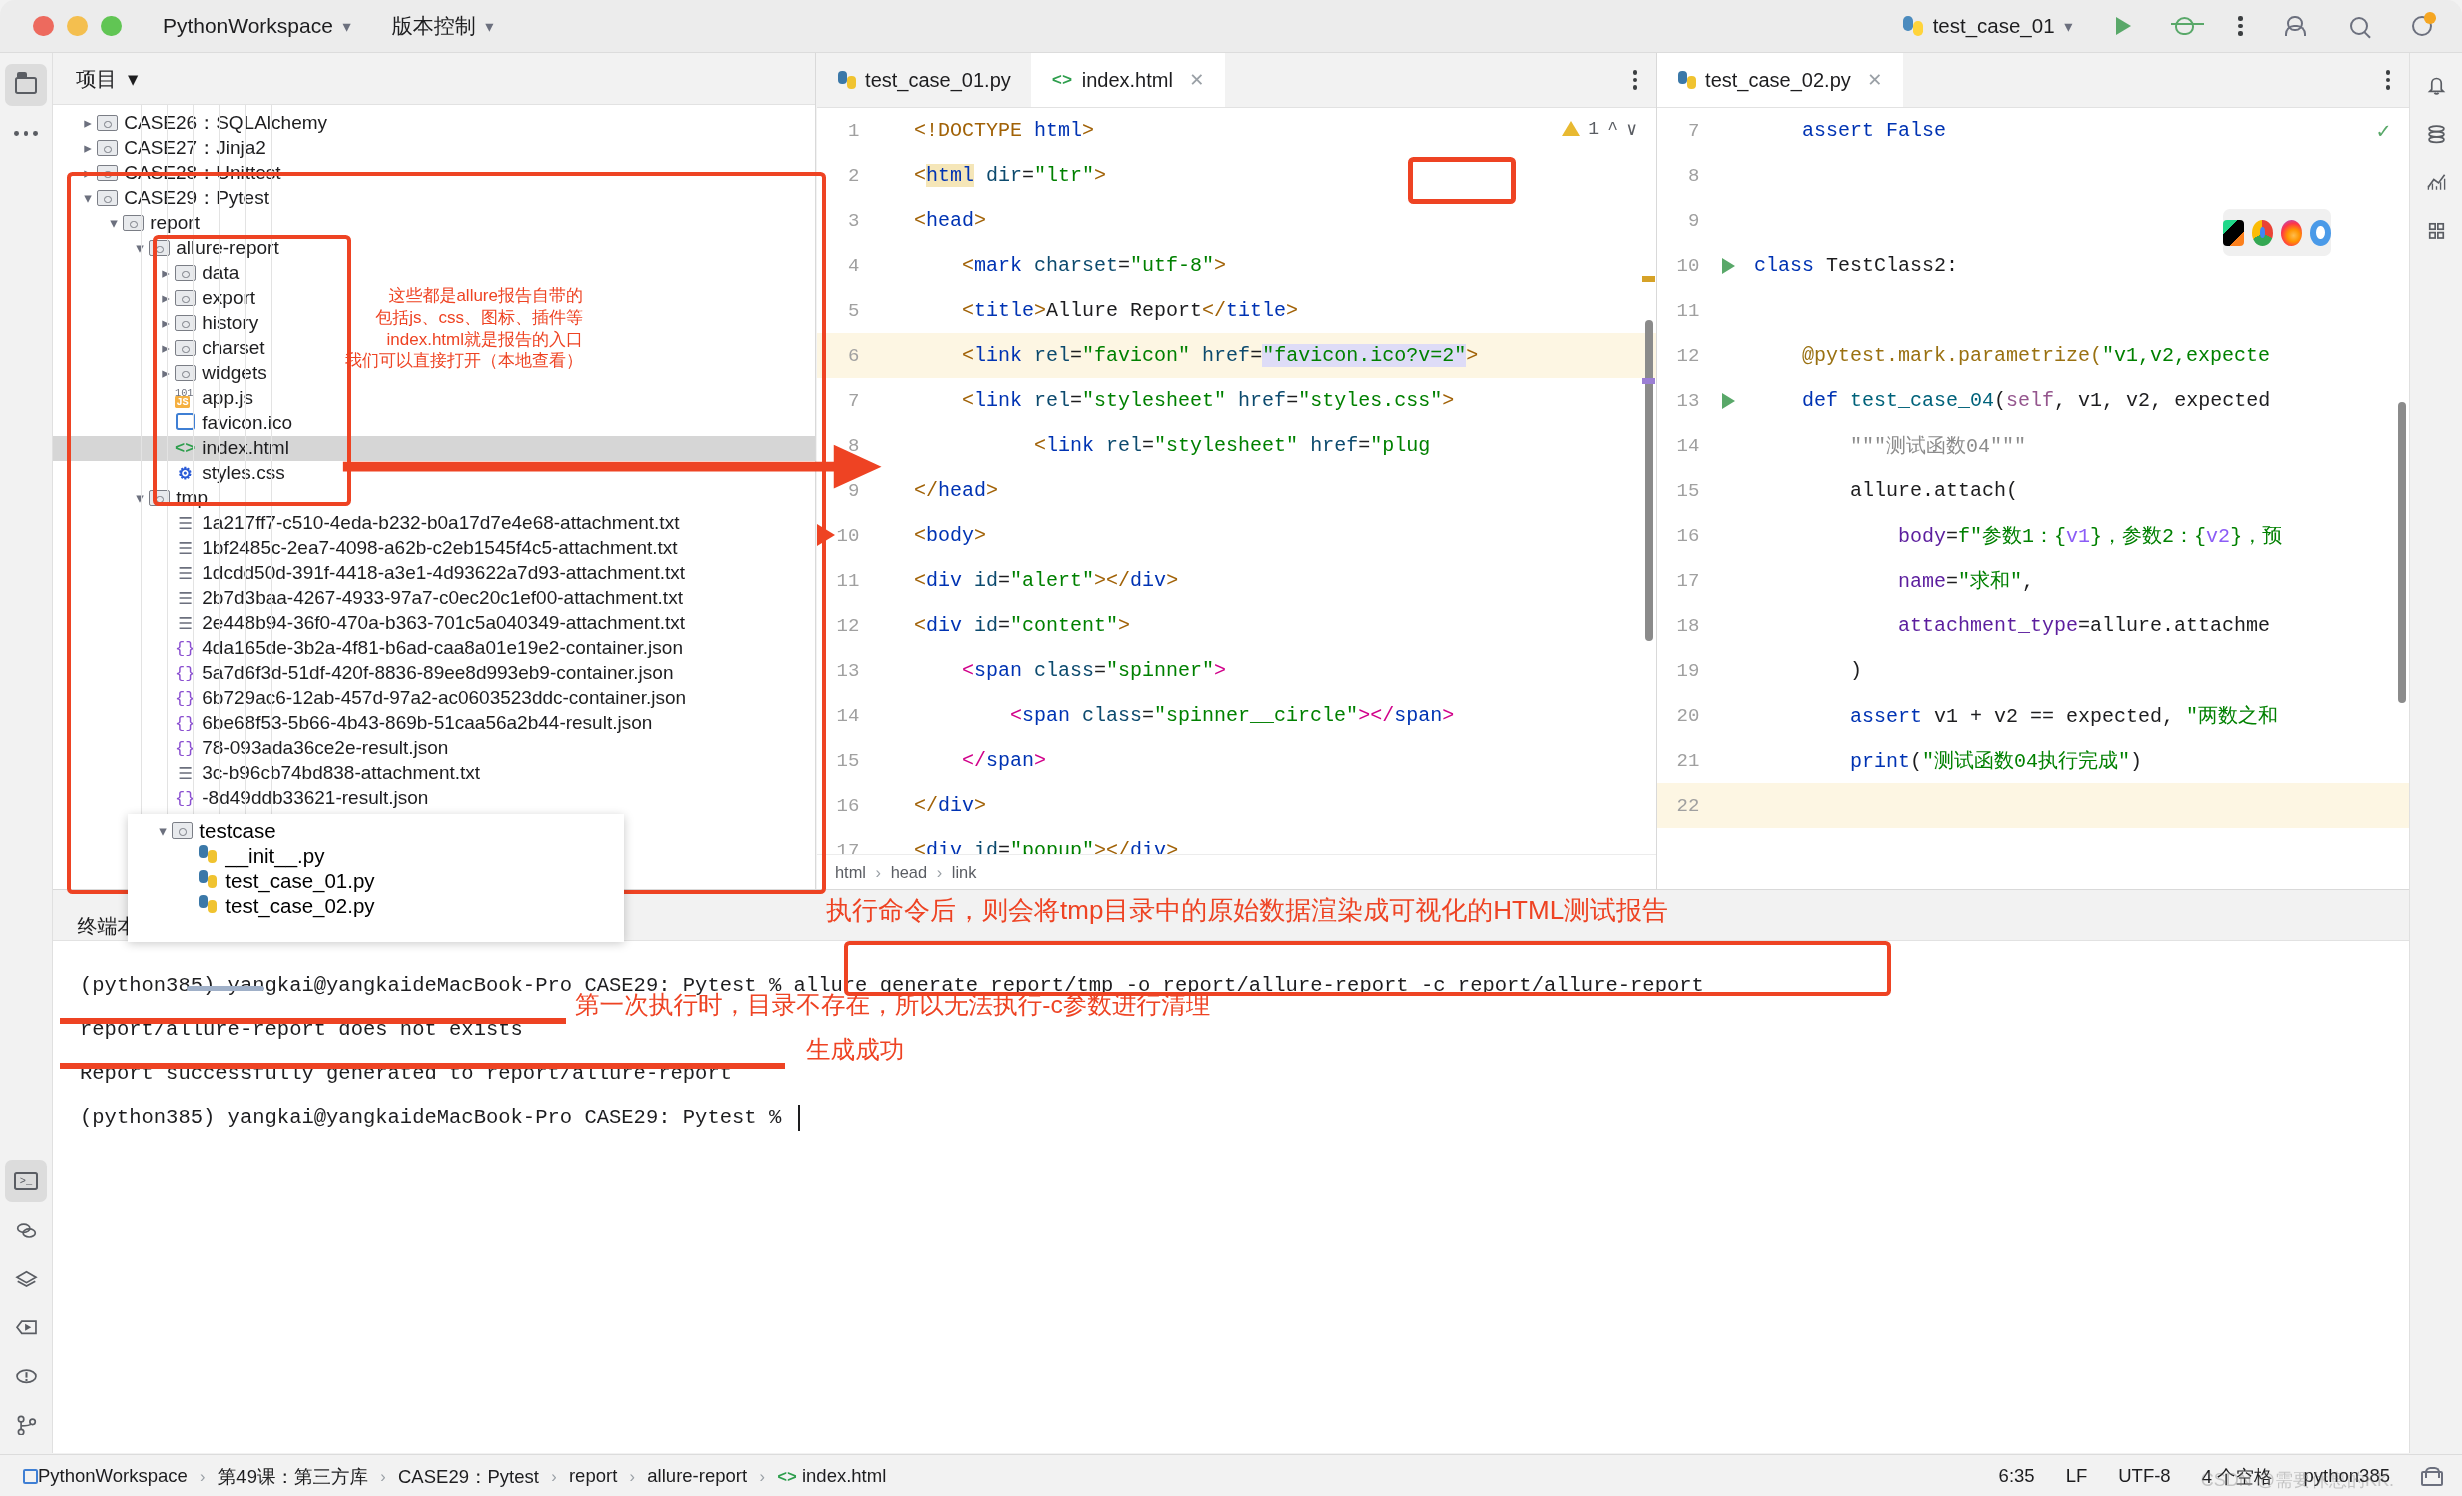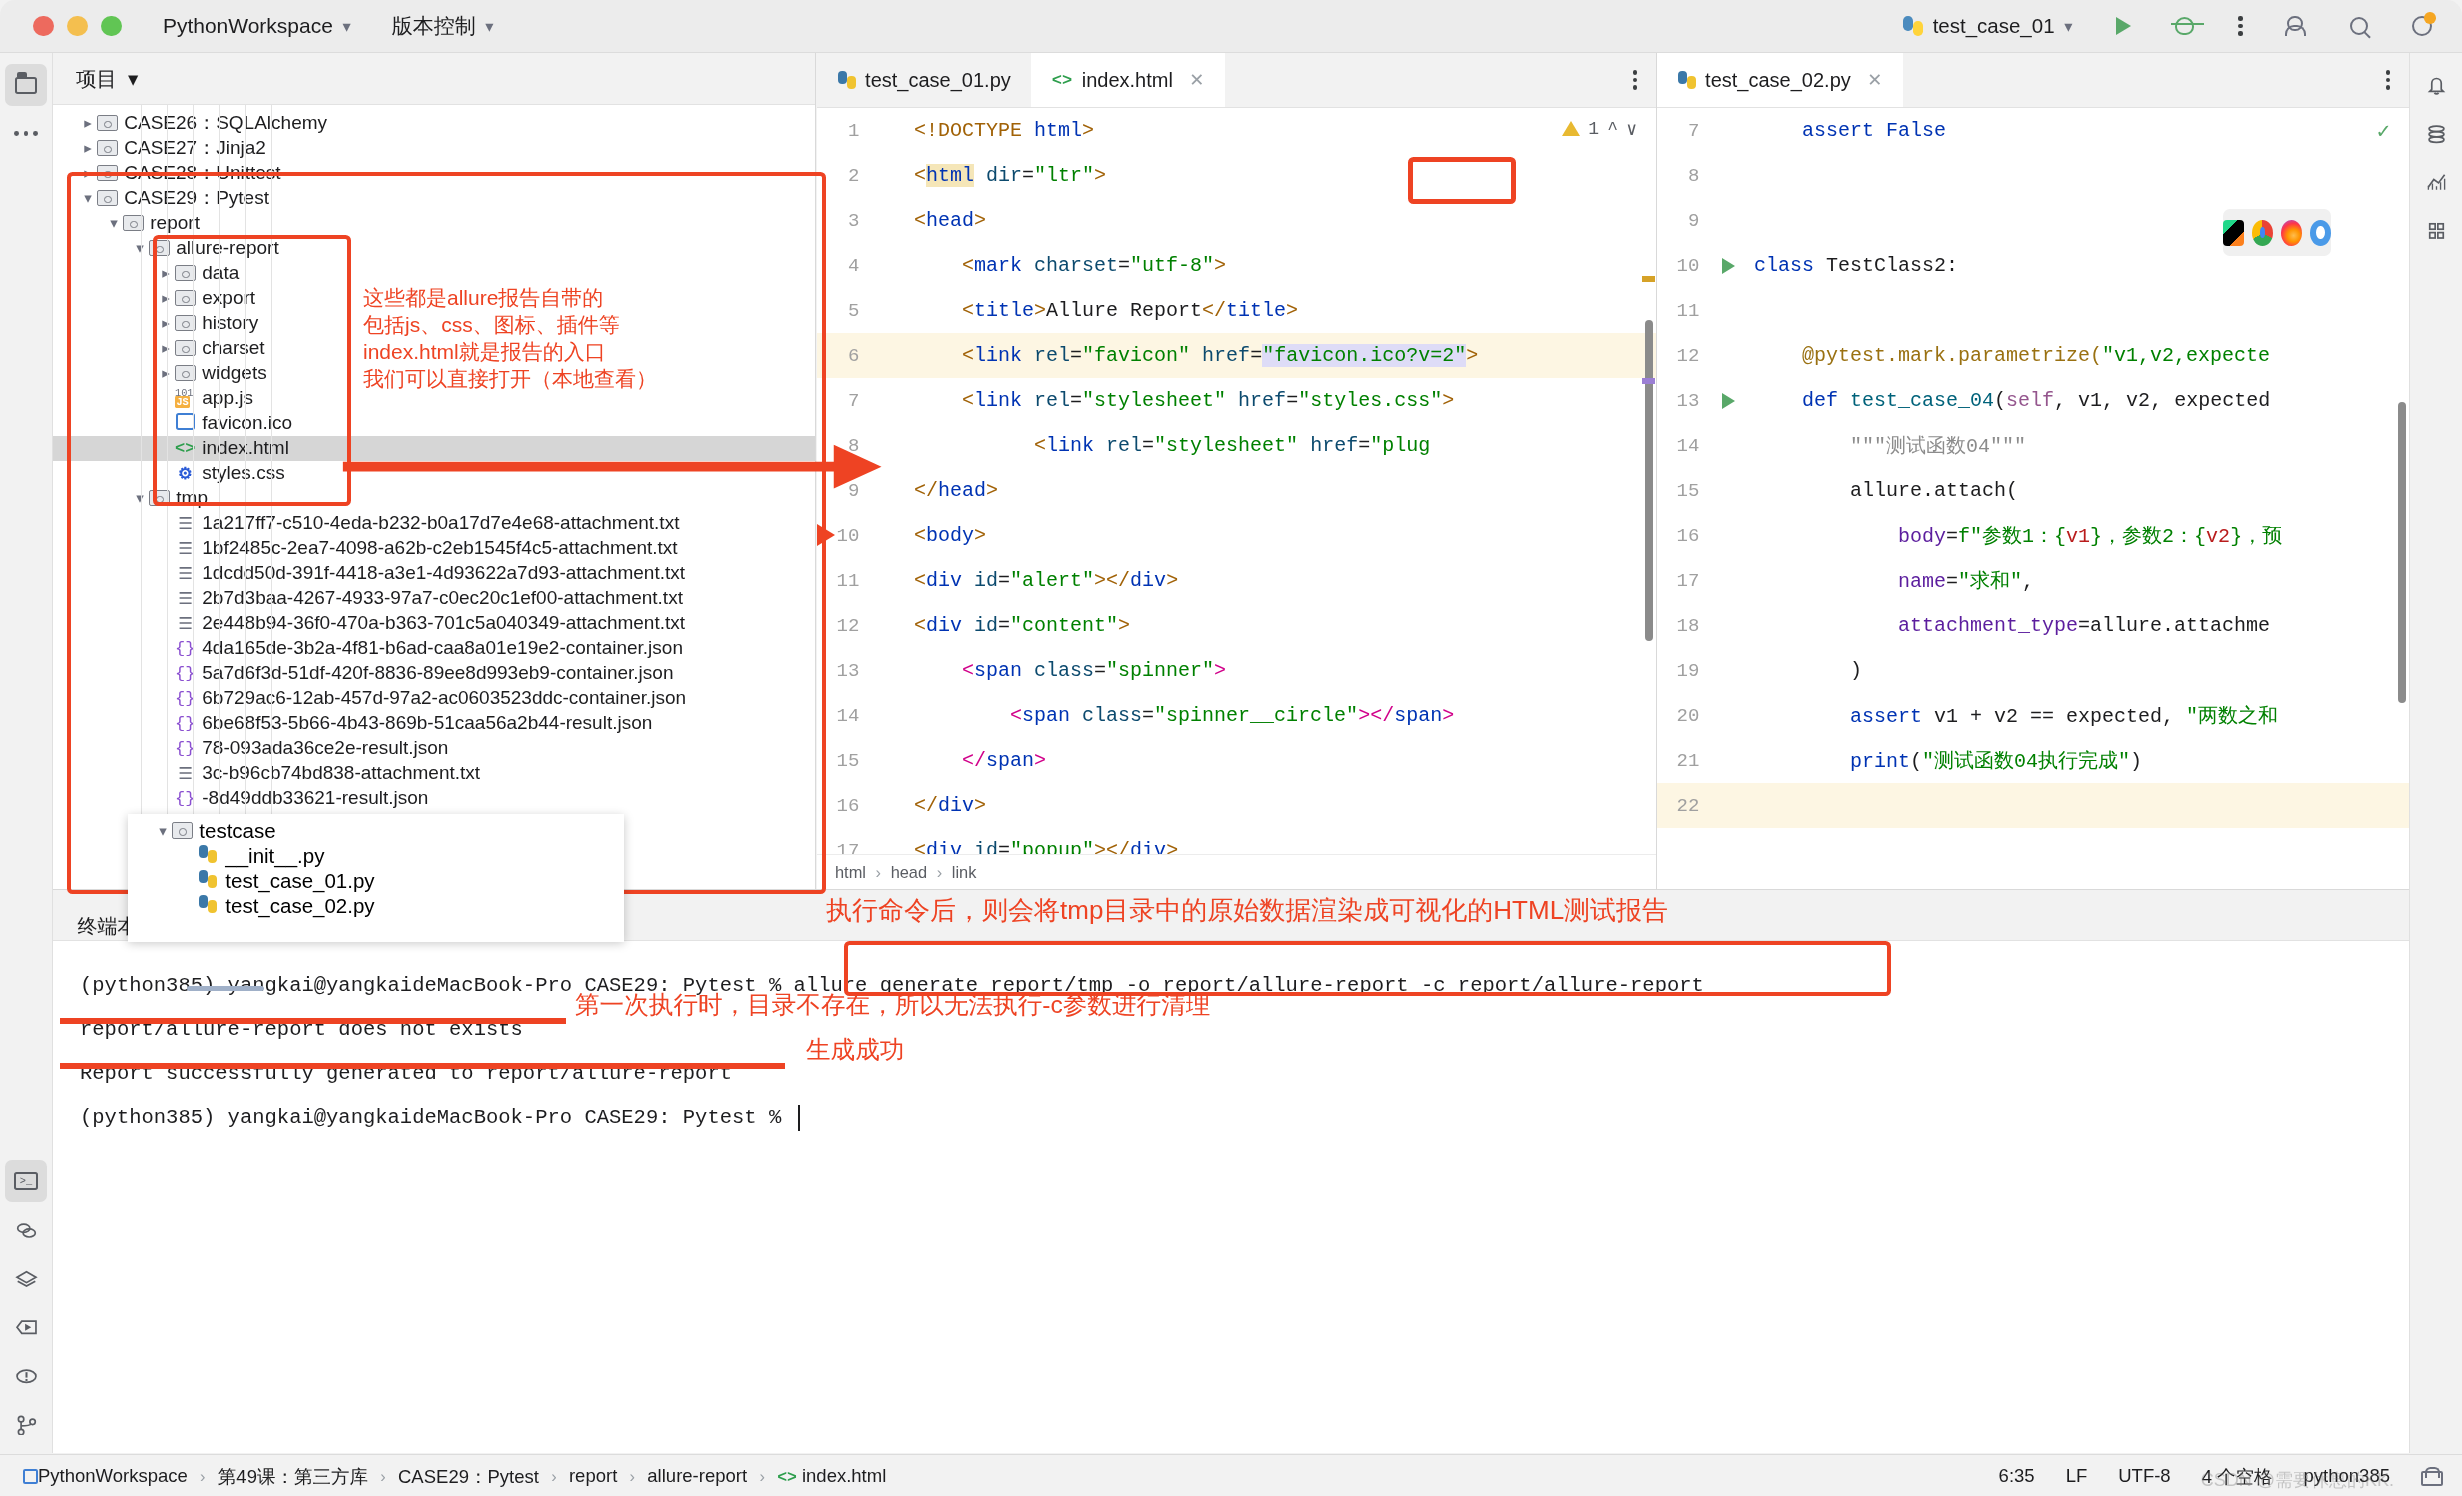--- a/index.html
+++ b/index.html
@@ -137,21 +137,21 @@
   .t-brk2{color:#d1008a;}
   .t-attr{color:#0c4a6e;}
   .t-str{color:#008000;}
   .t-plain{color:#1d1d1f;}
   .t-kw{color:#0033b3;}
   .t-dec{color:#9a7112;}
   .t-self{color:#94558d;}
   .t-fn{color:#00627a;}
   .t-cmt{color:#8c8c8c;}
   .t-param{color:#5c1e9e;}
-  .t-num{color:#b91c1c;}
+  .t-num{color:#8b5cf6;}
   .hl-word{background:#f5e6b8;}
   .hl-sel{background:#dedcf7;}
   .breadcrumb{height:36px;background:#fff;border-top:0.7px solid #ececec;display:flex;align-items:center;gap:9.6px;padding-left:18px;font-size:16.4px;color:#5a5d63;font-family:"Liberation Sans",sans-serif;}
   .warnbar{position:absolute;right:19px;top:9.6px;display:flex;align-items:center;gap:8.2px;font-size:18px;color:#5a5d63;z-index:10;}
   .warn-tri{width:0;height:0;border-left:9px solid transparent;border-right:9px solid transparent;border-bottom:15.7px solid #e8b931;position:relative;}
   .scroll-track{position:absolute;right:2.7px;width:8.2px;background:#8b8b8b;border-radius:4.1px;}
   .mark{position:absolute;right:1.4px;width:12.3px;height:5.5px;}
   .runmark{width:0;height:0;border-left:13.7px solid #59a869;border-top:8.2px solid transparent;border-bottom:8.2px solid transparent;}
   .bpmark{width:0;height:0;border-left:18px solid #ee4323;border-top:11px solid transparent;border-bottom:11px solid transparent;}
   .check{color:#59a869;font-size:22px;}
@@ -686,21 +686,21 @@
       <span class="lock"></span>
     </div>
   </div>
   <div class="watermark">CSDN @需要休息的KK.</div>
 
   <div class="redbox" style="left:67px;top:172px;width:759px;height:722px;"></div>
   <div class="redbox" style="left:153px;top:235px;width:198px;height:271px;"></div>
   <div class="redbox" style="left:1408px;top:157px;width:108px;height:47px;border-width:5.5px;"></div>
   <div class="redbox" style="left:844px;top:941px;width:1047px;height:55px;"></div>
 
-  <div class="redtext" id="ann-tree" style="left:363px;top:285px;font-size:21px;"><div>这些都是allure报告自带的</div><div>包括js、css、图标、插件等</div><div>index.html就是报告的入口</div><div>我们可以直接打开（本地查看）</div></div>
+  <div class="redtext" id="ann-tree" style="left:345px;top:285px;font-size:17px;text-align:right;"><div>这些都是allure报告自带的</div><div>包括js、css、图标、插件等</div><div>index.html就是报告的入口</div><div>我们可以直接打开（本地查看）</div></div>
   <div class="redtext" id="ann-term-first" style="left:575px;top:989px;font-size:24.6px;">第一次执行时，目录不存在，所以无法执行-c参数进行清理</div>
   <div class="redtext" id="ann-term-top" style="left:826px;top:894px;font-size:26px;">执行命令后，则会将tmp目录中的原始数据渲染成可视化的HTML测试报告</div>
   <div class="redtext" id="ann-term-succ" style="left:806px;top:1034px;font-size:24.6px;">生成成功</div>
 
   <svg class="redarrow" style="left:335px;top:438px;width:568px;height:75px;" viewBox="0 0 830 110">
     <path d="M10 42 L740 42" stroke="#ee4323" stroke-width="14" fill="none"></path>
     <path d="M730 10 L800 42 L730 74 Z" fill="#ee4323"></path>
   </svg>
 
   <div style="position:absolute;left:60px;top:1018px;width:506px;height:6.2px;background:#ee4323;z-index:26;"></div>

